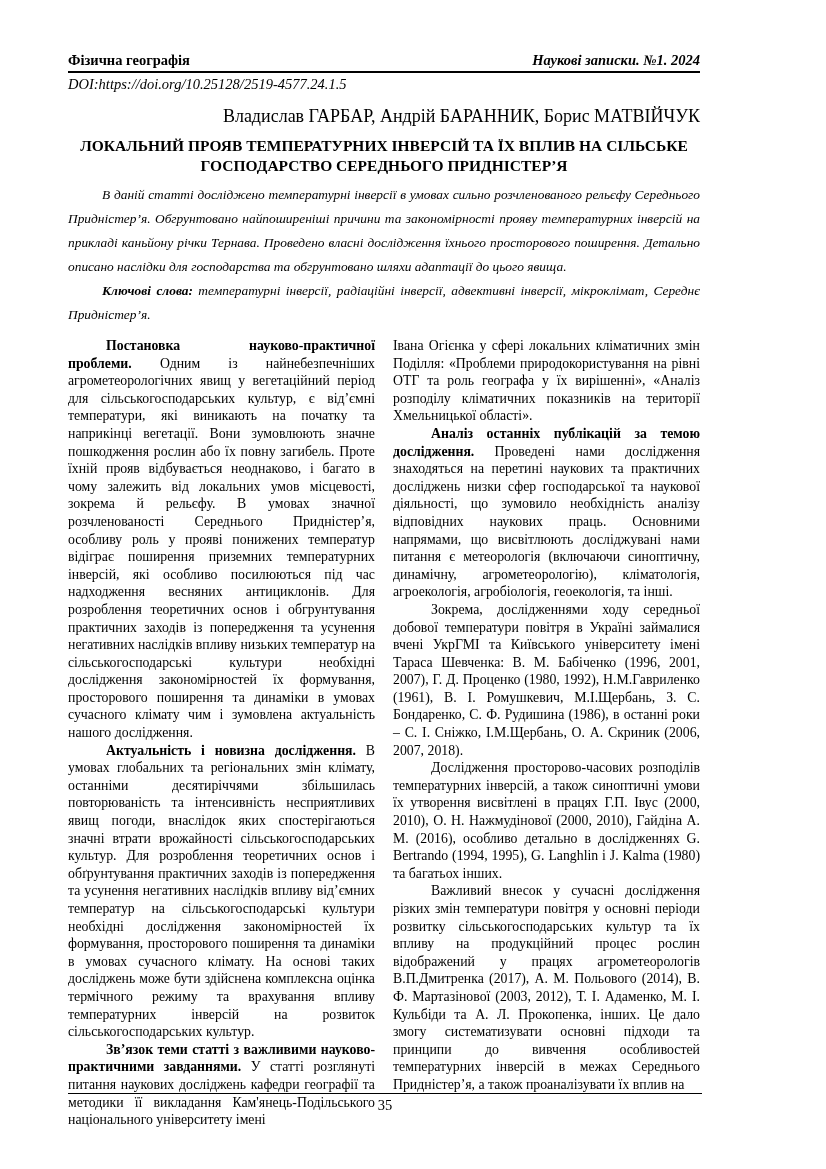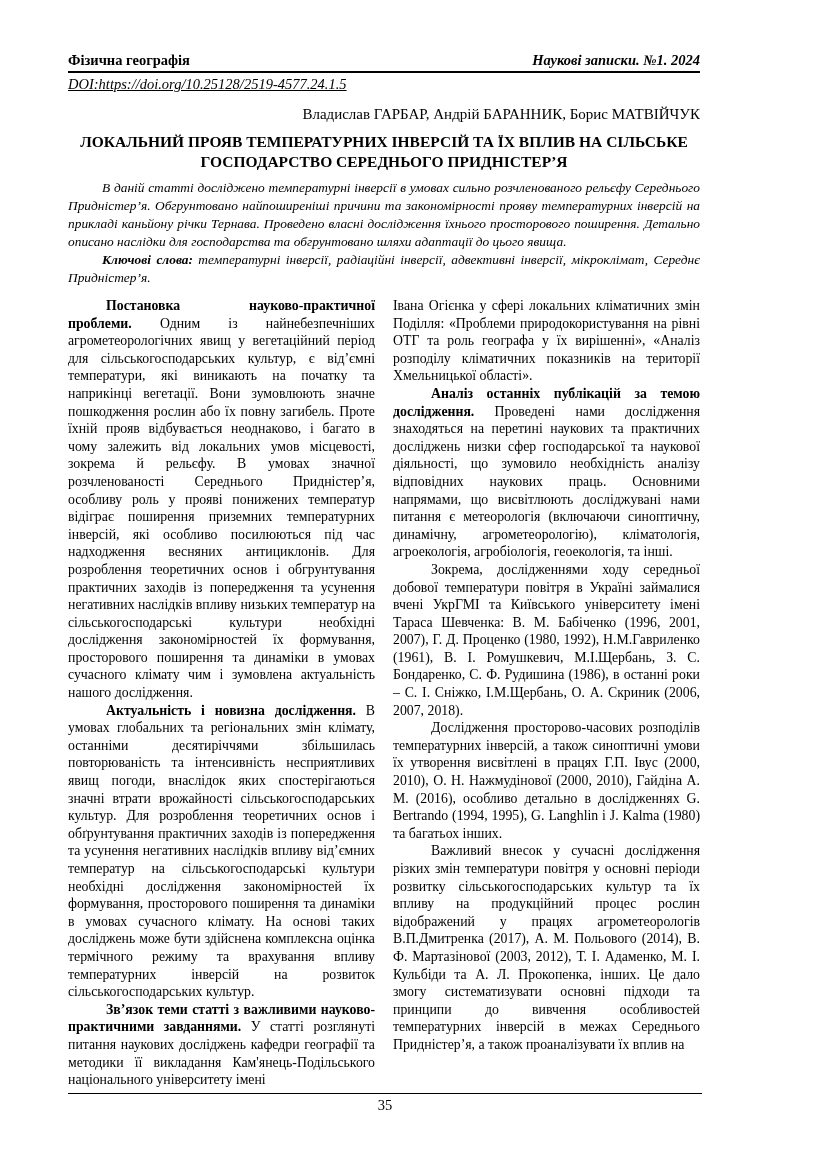--- a/index.html
+++ b/index.html
@@ -19,37 +19,37 @@
   
   .journal-header {
     display:flex; justify-content:space-between; align-items:baseline;
     border-bottom:2px solid #000;
     padding-bottom:2px;
     font-size:14.5px; font-weight:bold;
   }
   .journal-header .right { font-style:italic; }
   
   .udk { margin-top:8px; font-size:15px; }
-  .doi { margin-top:3px; font-size:14.5px; font-style:italic;text-decoration:underline; }
-  .authors { margin-top:13px; font-size:15px; text-align:right; }
+  .doi { margin-top:3px; font-size:14.5px; font-style:italic; }
+  .authors { margin-top:13px; font-size:18px; text-align:right; }
   
   .article-title {
     margin-top:9px;
     text-align:center;
     font-weight:bold;
     font-size:15.5px;
     line-height:20px;
     padding:0 4px;
   }
   
   .abstract-block { margin-top:7px; }
   .abstract-block p {
     font-style:italic;
     font-size:13.4px;
-    line-height:18px;
+    line-height:24px;
     text-align:justify;
     text-indent:34px;
   }
   .kw-label { font-weight:bold; }
   
   .columns {
     display:flex;
     gap:18px;
     margin-top:10px;
     max-height:792px;

